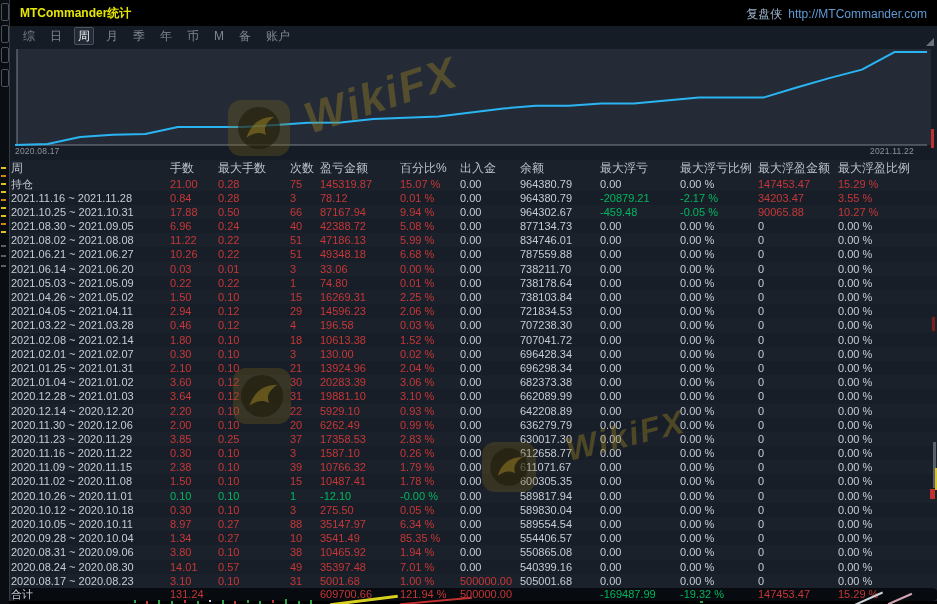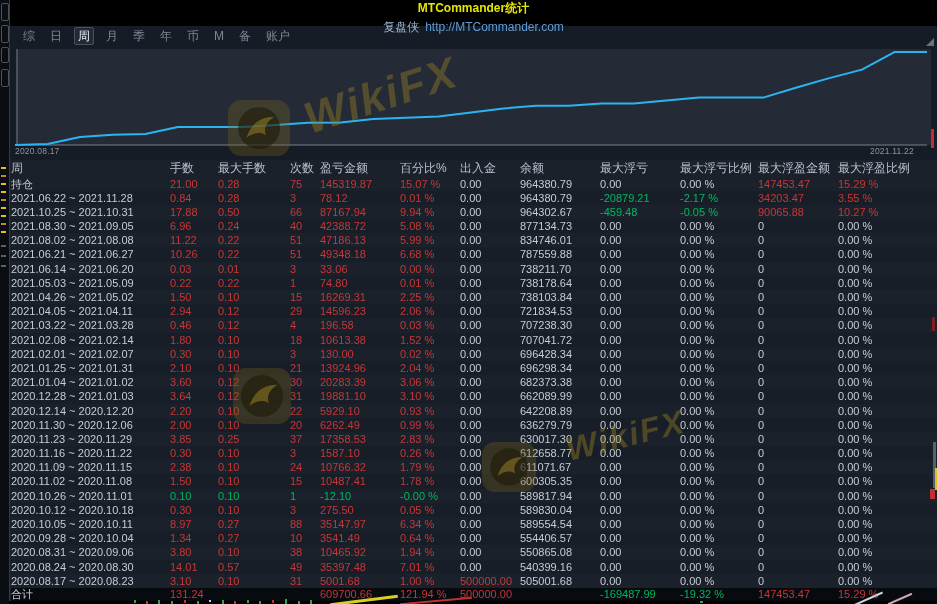--- a/index.html
+++ b/index.html
@@ -7,21 +7,21 @@
           font-family:"Liberation Sans",sans-serif;-webkit-font-smoothing:antialiased;}
   
   .left-strip{position:absolute;left:0;top:0;width:9px;height:604px;background:#0a0d12;z-index:5;}
   .ls-box{position:absolute;left:1px;width:6px;border:1px solid #4a525c;border-radius:2px;}
   .ls-dash{position:absolute;left:1px;width:5px;height:2px;}
   
   .win{position:absolute;left:9px;top:0;width:928px;height:604px;background:#161c25;
        border-left:1px solid #343b45;box-sizing:border-box;}
   .titlebar{position:absolute;left:0;top:0;width:100%;height:26px;background:#000;
             display:flex;align-items:center;justify-content:space-between;
-            padding:0 10px 0 10px;box-sizing:border-box;flex-direction:column;}
+            padding:0 10px 0 10px;box-sizing:border-box;}
   .title{color:#e6e600;font-size:12px;font-weight:bold;}
   .tr-brand{color:#9db4cf;font-size:12px;margin-top:40px;}
   .tr-url{color:#5f9bd6;font-size:12px;margin-left:6px;}
   .menubar{position:absolute;left:0;top:26px;width:100%;height:20px;display:flex;
            align-items:center;gap:9px;padding-left:10px;box-sizing:border-box;}
   .mi{color:#7e8692;font-size:12px;padding:0 3px;line-height:16px;}
   .mi.active{color:#eef2f7;border:1px solid #4a5260;background:#232a35;border-radius:2px;}
   
   .chartwrap{position:absolute;left:0;top:46px;width:816px;height:114px;}
   .plot{position:absolute;left:7px;top:3px;width:914px;height:96px;background:#242b37;}
@@ -29,21 +29,21 @@
   .axlab{position:absolute;top:100px;font-size:8.5px;color:#8d949e;letter-spacing:.2px;}
   
   .tablewrap{position:absolute;left:0;top:160px;width:928px;height:444px;background:#1b212b;
              padding-left:1px;box-sizing:border-box;font-size:11px;
              --cols:159px 48px 72px 30px 80px 60px 60px 80px 80px 78px 80px 1fr;}
   .hrow{display:grid;grid-template-columns:var(--cols);height:16.5px;line-height:16.5px;
         color:#b9c1cc;font-size:12px;}
   .drow{display:grid;grid-template-columns:var(--cols);height:14.2px;line-height:14.2px;}
   .drow.alt{background:#181e27;}
   .trow{display:grid;grid-template-columns:var(--cols);height:13.5px;line-height:13.5px;
-        background:#070a0e;}
+        background:#070a0e;border-radius:6px;}
   .cell{overflow:hidden;white-space:nowrap;}
   .c-w{color:#c6ccd6;} .c-r{color:#c63737;} .c-g{color:#00b75f;} .c-h{color:#b9c1cc;}
   
   .wm-logo{position:absolute;border-radius:13px;background:rgba(125,104,28,0.30);z-index:3;}
   .wm-logo svg{width:100%;height:100%;}
   .wm-text{position:absolute;font-weight:bold;color:rgba(158,132,36,0.40);z-index:3;
            font-style:italic;letter-spacing:2px;}
   
   .frag{position:absolute;z-index:6;}
   .grip{position:absolute;left:926px;top:38px;width:0;height:0;z-index:4;
@@ -131,21 +131,21 @@
             <div class="cell c-r">145319.87</div>
             <div class="cell c-r">15.07 %</div>
             <div class="cell c-w">0.00</div>
             <div class="cell c-w">964380.79</div>
             <div class="cell c-w">0.00</div>
             <div class="cell c-w">0.00 %</div>
             <div class="cell c-r">147453.47</div>
             <div class="cell c-r">15.29 %</div>
           </div>
           <div class="drow alt">
-            <div class="cell c-w">2021.06.22 ~ 2021.11.28</div>
+            <div class="cell c-w">2021.11.16 ~ 2021.11.28</div>
             <div class="cell c-r">0.84</div>
             <div class="cell c-r">0.28</div>
             <div class="cell c-r">3</div>
             <div class="cell c-r">78.12</div>
             <div class="cell c-r">0.01 %</div>
             <div class="cell c-w">0.00</div>
             <div class="cell c-w">964380.79</div>
             <div class="cell c-g">-20879.21</div>
             <div class="cell c-g">-2.17 %</div>
             <div class="cell c-r">34203.47</div>
@@ -400,21 +400,21 @@
             <div class="cell c-w">612658.77</div>
             <div class="cell c-w">0.00</div>
             <div class="cell c-w">0.00 %</div>
             <div class="cell c-w">0</div>
             <div class="cell c-w">0.00 %</div>
           </div>
           <div class="drow">
             <div class="cell c-w">2020.11.09 ~ 2020.11.15</div>
             <div class="cell c-r">2.38</div>
             <div class="cell c-r">0.10</div>
-            <div class="cell c-r">24</div>
+            <div class="cell c-r">39</div>
             <div class="cell c-r">10766.32</div>
             <div class="cell c-r">1.79 %</div>
             <div class="cell c-w">0.00</div>
             <div class="cell c-w">611071.67</div>
             <div class="cell c-w">0.00</div>
             <div class="cell c-w">0.00 %</div>
             <div class="cell c-w">0</div>
             <div class="cell c-w">0.00 %</div>
           </div>
           <div class="drow alt">
@@ -472,21 +472,21 @@
             <div class="cell c-w">0.00 %</div>
             <div class="cell c-w">0</div>
             <div class="cell c-w">0.00 %</div>
           </div>
           <div class="drow alt">
             <div class="cell c-w">2020.09.28 ~ 2020.10.04</div>
             <div class="cell c-r">1.34</div>
             <div class="cell c-r">0.27</div>
             <div class="cell c-r">10</div>
             <div class="cell c-r">3541.49</div>
-            <div class="cell c-r">0.64 %</div>
+            <div class="cell c-r">85.35 %</div>
             <div class="cell c-w">0.00</div>
             <div class="cell c-w">554406.57</div>
             <div class="cell c-w">0.00</div>
             <div class="cell c-w">0.00 %</div>
             <div class="cell c-w">0</div>
             <div class="cell c-w">0.00 %</div>
           </div>
           <div class="drow">
             <div class="cell c-w">2020.08.31 ~ 2020.09.06</div>
             <div class="cell c-r">3.80</div>

